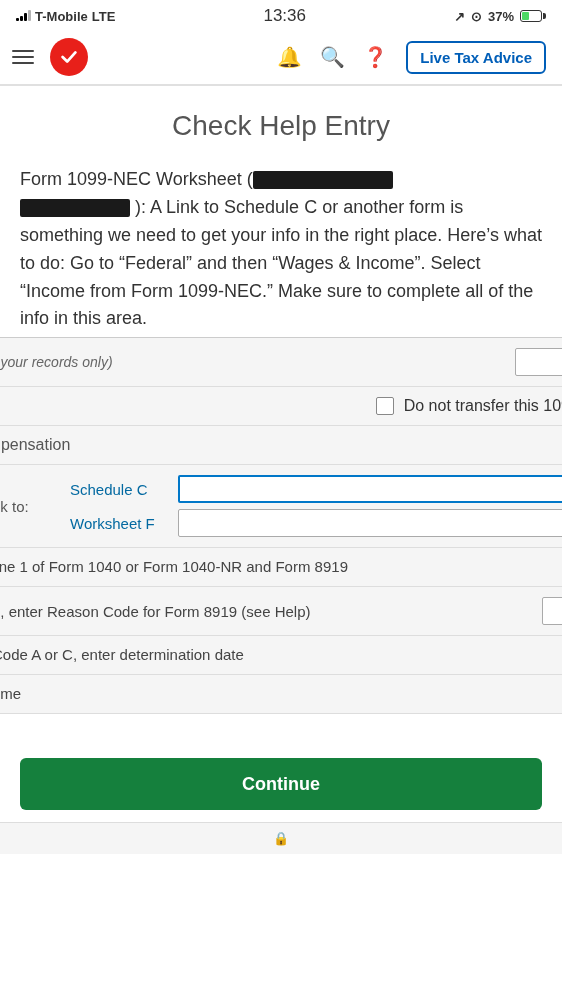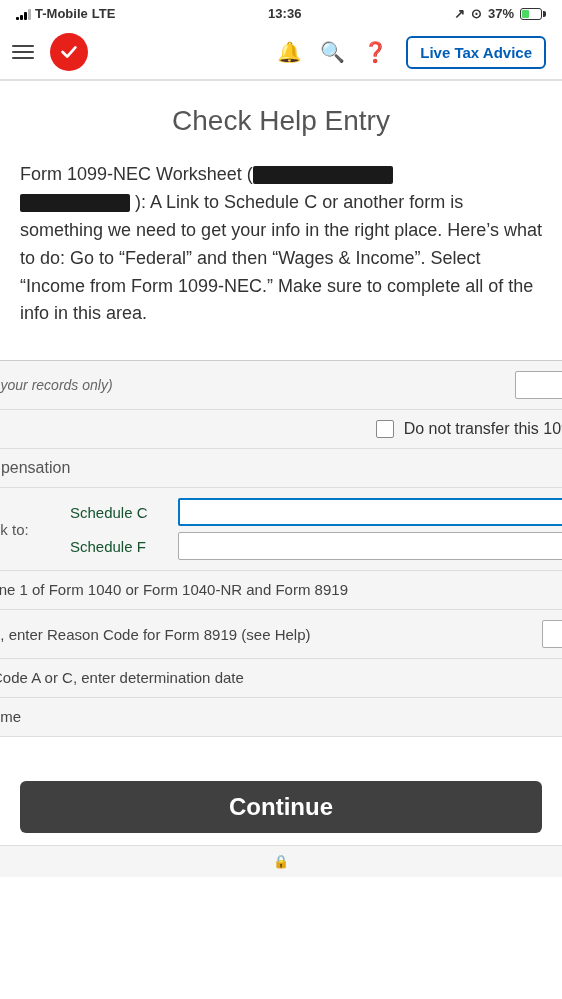--- a/index.html
+++ b/index.html
@@ -18,43 +18,42 @@
       display: flex;
       align-items: center;
       justify-content: space-between;
       padding: 6px 16px 4px 16px;
       background: #fff;
       font-size: 13px;
       font-weight: 600;
     }
     .status-left {
       display: flex;
-      align-items: center;
       gap: 4px;
       font-size: 13px;
       font-weight: 600;
     }
     .signal-bars {
       display: flex;
       align-items: flex-end;
       gap: 1px;
       height: 12px;
     }
     .bar {
       width: 3px;
       background: #000;
       border-radius: 1px;
     }
     .bar1 { height: 3px; }
     .bar2 { height: 5px; }
     .bar3 { height: 8px; }
     .bar4 { height: 11px; opacity: 0.3; }
     .status-center {
-      font-size: 13px;
-      font-weight: 700;
+      font-size: 17px;
+      font-weight: 400;
     }
     .status-right {
       display: flex;
       align-items: center;
       gap: 6px;
       font-size: 13px;
     }
     .battery-icon {
       display: inline-flex;
       align-items: center;
@@ -159,21 +158,21 @@
       text-align: center;
       font-size: 28px;
       font-weight: 300;
       color: #555;
       margin-bottom: 24px;
     }
     .message-text {
       font-size: 18px;
       line-height: 1.55;
       color: #333;
-      margin-bottom: 32px;
+      margin-bottom: 4px;
     }
     .redacted-block {
       display: inline-block;
       background: #1a1a1a;
       height: 18px;
       border-radius: 2px;
       vertical-align: middle;
     }
 
     
@@ -254,21 +253,21 @@
       gap: 6px;
       flex: 1;
     }
     .link-option-row {
       display: flex;
       align-items: center;
       gap: 8px;
     }
     .link-option-name {
       font-size: 15px;
-      color: #14532d;
+      color: #0369a1;
       width: 100px;
     }
     .link-input-active {
       flex: 1;
       height: 28px;
       border: 2px solid #0077c8;
       border-radius: 2px;
       background: #fff;
     }
     .link-input-normal {
@@ -318,25 +317,25 @@
     }
 
     
     .bottom-btn-area {
       padding: 20px 20px 12px 20px;
       background: #fff;
     }
     .continue-btn {
       width: 100%;
       height: 52px;
-      background: #404040;
+      background: #15803d;
       border: none;
       border-radius: 6px;
       color: #fff;
-      font-size: 24px;
+      font-size: 18px;
       font-weight: 600;
       cursor: pointer;
     }
 
     
     .url-bar {
       display: flex;
       align-items: center;
       justify-content: center;
       gap: 6px;
@@ -431,21 +430,21 @@
   </div>
 
   <div class="link-row">
     <span class="link-label">nk to:</span>
     <div class="link-options">
       <div class="link-option-row">
         <span class="link-option-name">Schedule C</span>
         <div class="link-input-active"></div>
       </div>
       <div class="link-option-row">
-        <span class="link-option-name">Schedule F</span>
+        <span class="link-option-name">Worksheet F</span>
         <div class="link-input-normal"></div>
       </div>
     </div>
   </div>
 
   <div class="form-text-row">
     <span class="form-text">line 1 of Form 1040 or Form 1040-NR and Form 8919</span>
   </div>
 
   <div class="form-text-row-with-input">

